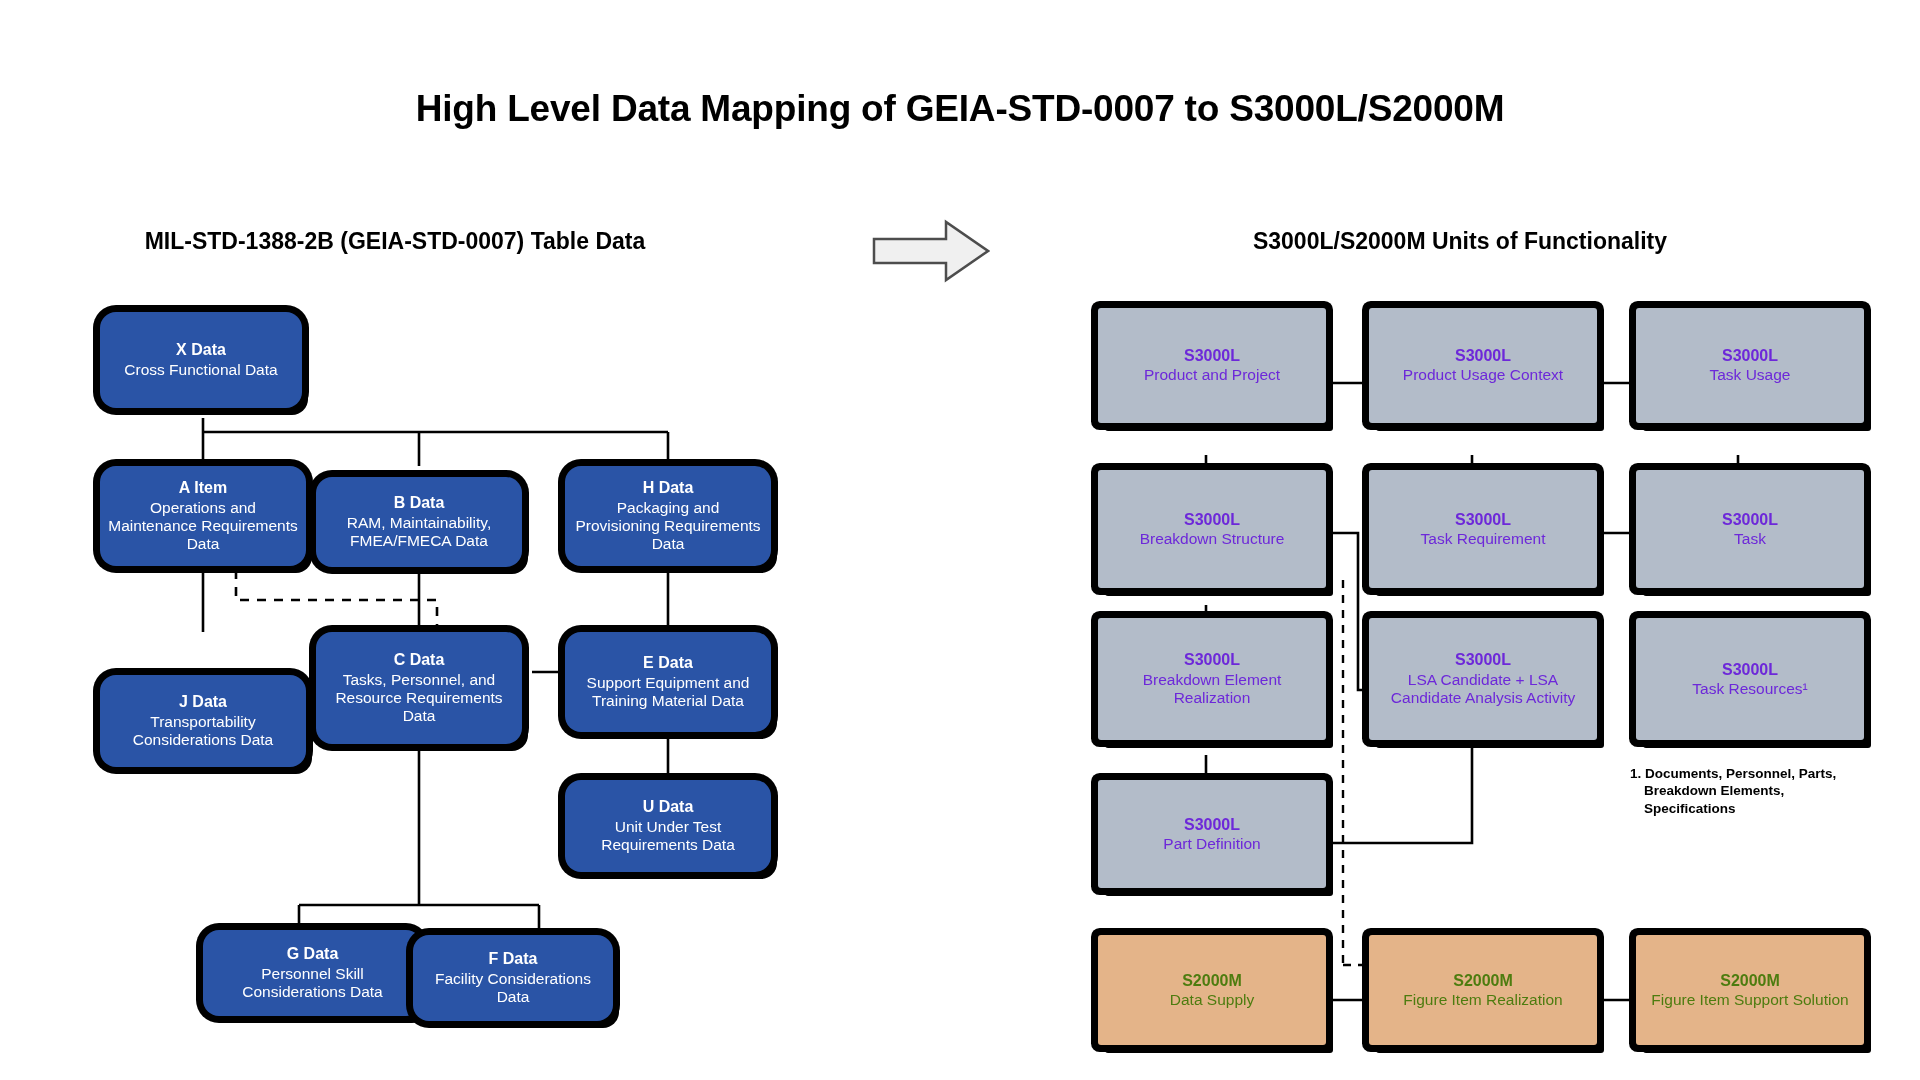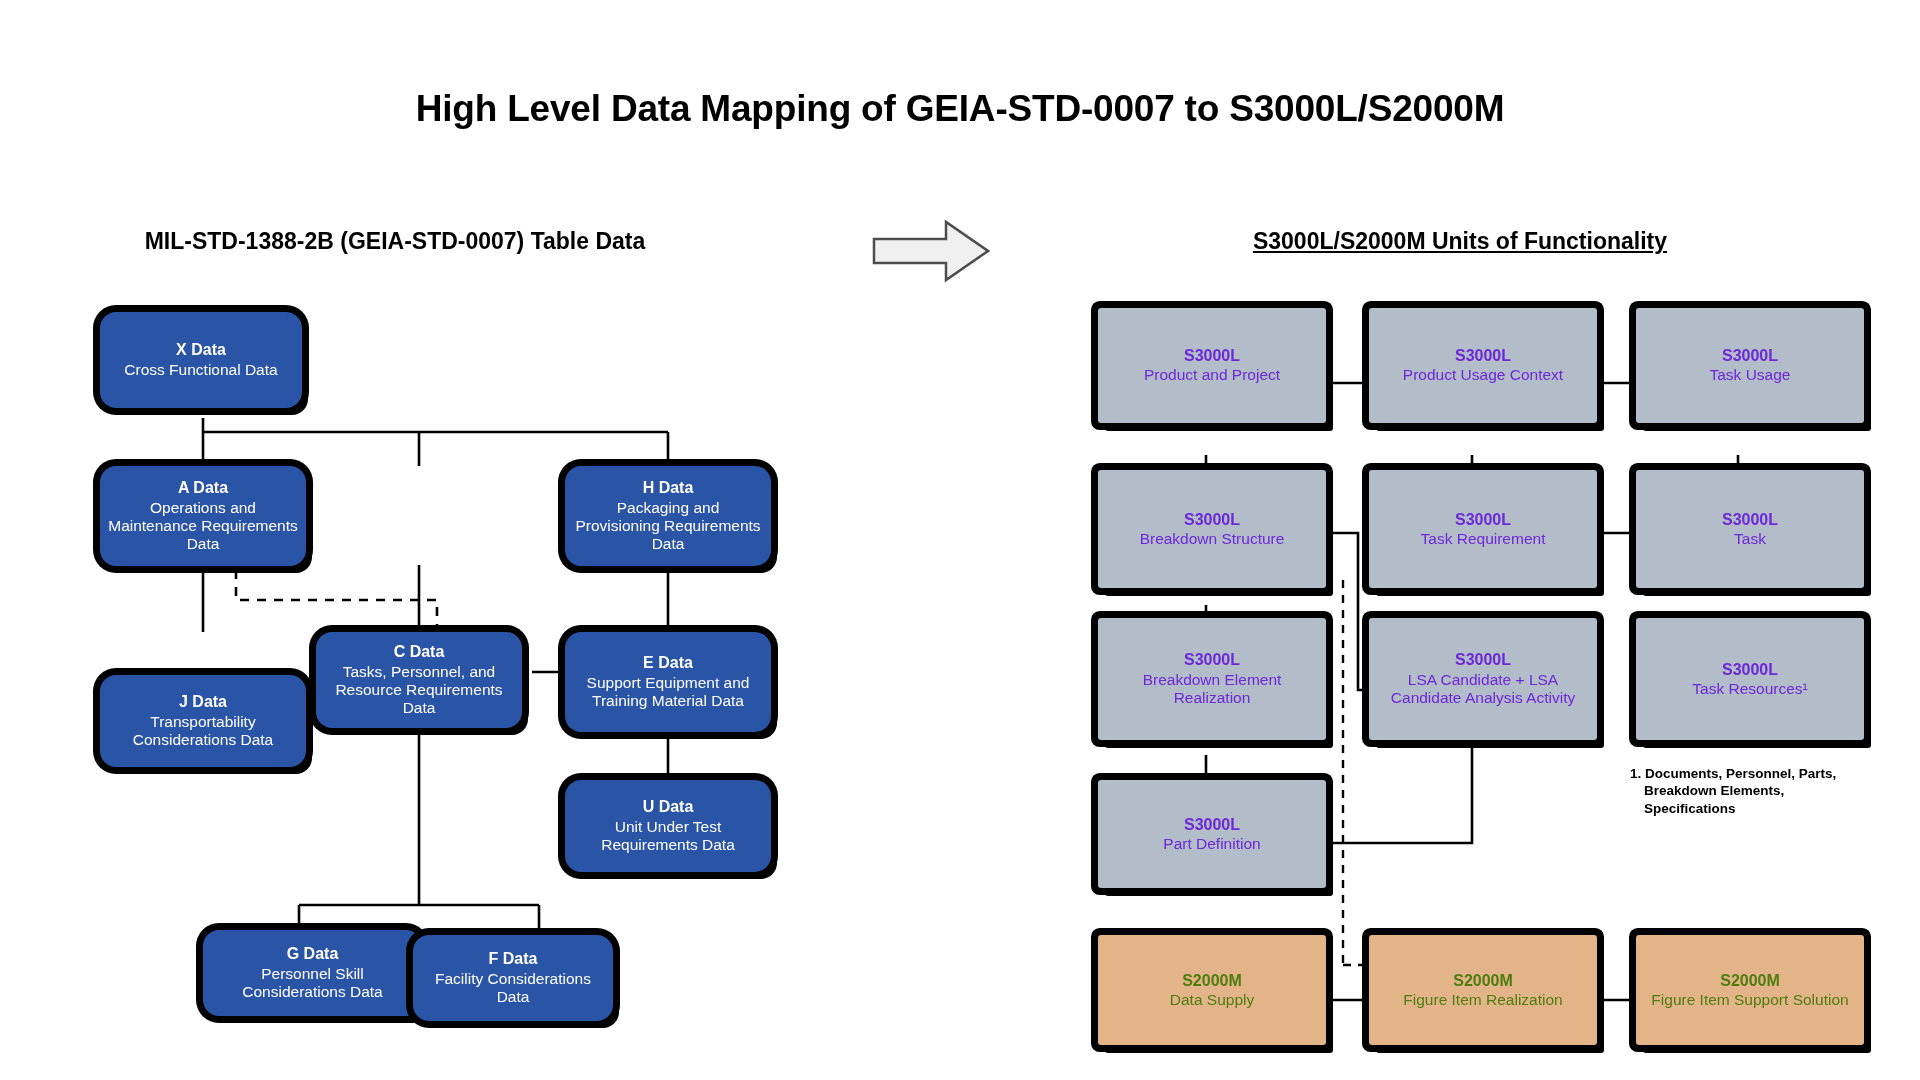--- a/index.html
+++ b/index.html
@@ -13,21 +13,21 @@
   
   .main-title{
     position:absolute;left:0;top:88px;width:1920px;text-align:center;
     font-size:37px;font-weight:bold;color:#000;letter-spacing:-0.2px;
   }
   .col-title{
     position:absolute;font-size:23px;font-weight:bold;color:#000;
     text-align:center;
   }
   #left-title{left:45px;top:228px;width:700px;}
-  #right-title{left:1110px;top:228px;width:700px;text-decoration:underline;}
+  #right-title{left:1110px;top:228px;width:700px;}
 
   
   .arrow-svg{position:absolute;left:872px;top:218px;}
 
   
   .node{
     position:absolute;box-sizing:border-box;
     display:flex;flex-direction:column;align-items:center;justify-content:center;
     text-align:center;z-index:5;
   }
@@ -153,43 +153,50 @@
     <span class="shape"></span>
     <span class="txt">
       <span class="ttl">X Data</span>
       <span class="sub">Cross Functional Data</span>
     </span>
   </div>
 
   <div class="node blue" style="left:100px;top:466px;width:206px;height:100px;">
     <span class="shape"></span>
     <span class="txt">
-      <span class="ttl">A Data</span>
+      <span class="ttl">A Item</span>
       <span class="sub">Operations and Maintenance Requirements Data</span>
     </span>
   </div>
 
+  <div class="node blue" style="left:316px;top:477px;width:206px;height:90px;">
+    <span class="shape"></span>
+    <span class="txt">
+      <span class="ttl">B Data</span>
+      <span class="sub">RAM, Maintainability, FMEA/FMECA Data</span>
+    </span>
+  </div>
 
   <div class="node blue" style="left:565px;top:466px;width:206px;height:100px;">
     <span class="shape"></span>
     <span class="txt">
       <span class="ttl">H Data</span>
       <span class="sub">Packaging and Provisioning Requirements Data</span>
     </span>
   </div>
 
   <div class="node blue" style="left:100px;top:675px;width:206px;height:92px;">
     <span class="shape"></span>
     <span class="txt">
       <span class="ttl">J Data</span>
       <span class="sub">Transportability Considerations Data</span>
     </span>
   </div>
 
-  <div class="node blue" style="left:316px;top:632px;width:206px;height:96px;">
+  <div class="node blue" style="left:316px;top:632px;width:206px;height:112px;">
     <span class="shape"></span>
     <span class="txt">
       <span class="ttl">C Data</span>
       <span class="sub">Tasks, Personnel, and Resource Requirements Data</span>
     </span>
   </div>
 
   <div class="node blue" style="left:565px;top:632px;width:206px;height:100px;">
     <span class="shape"></span>
     <span class="txt">

